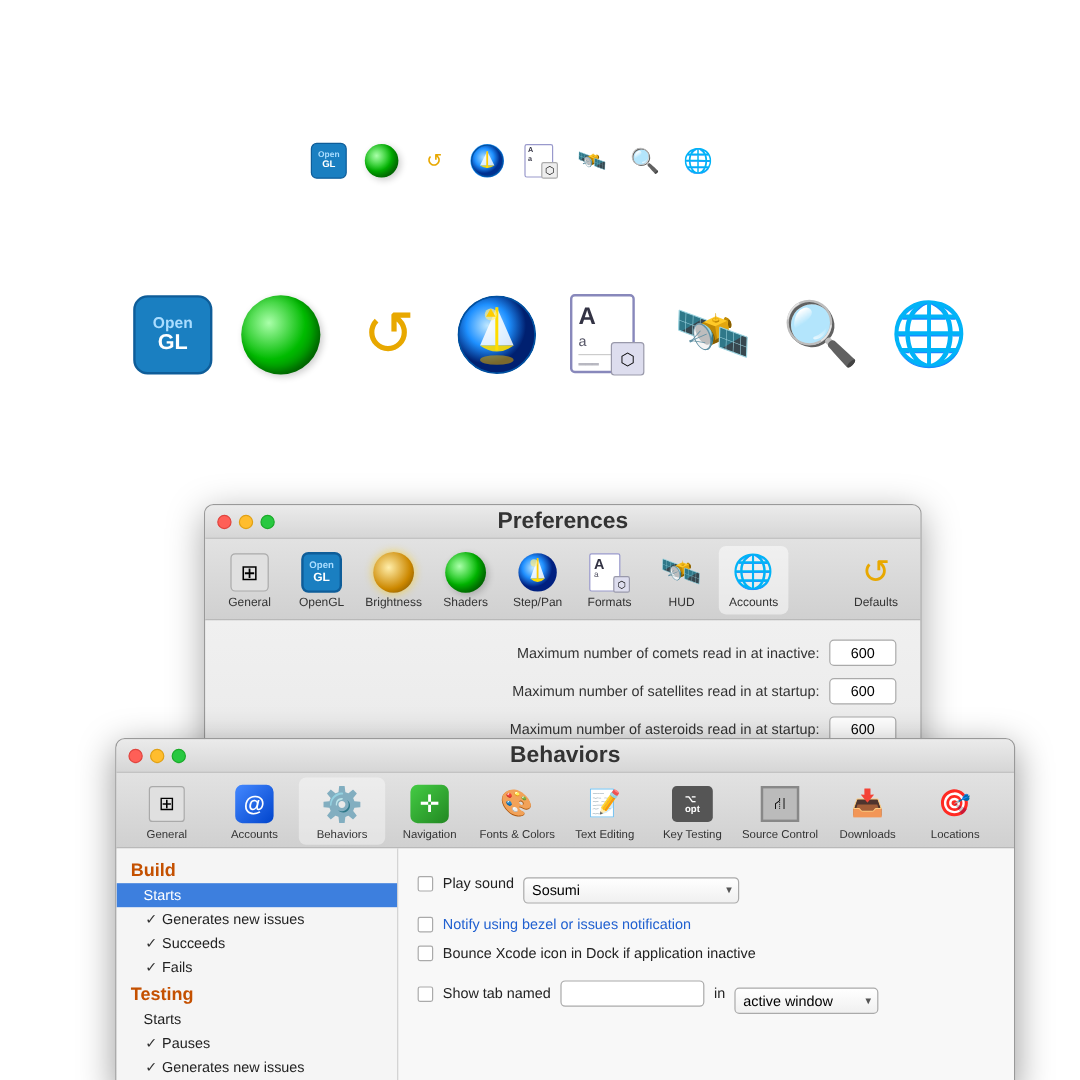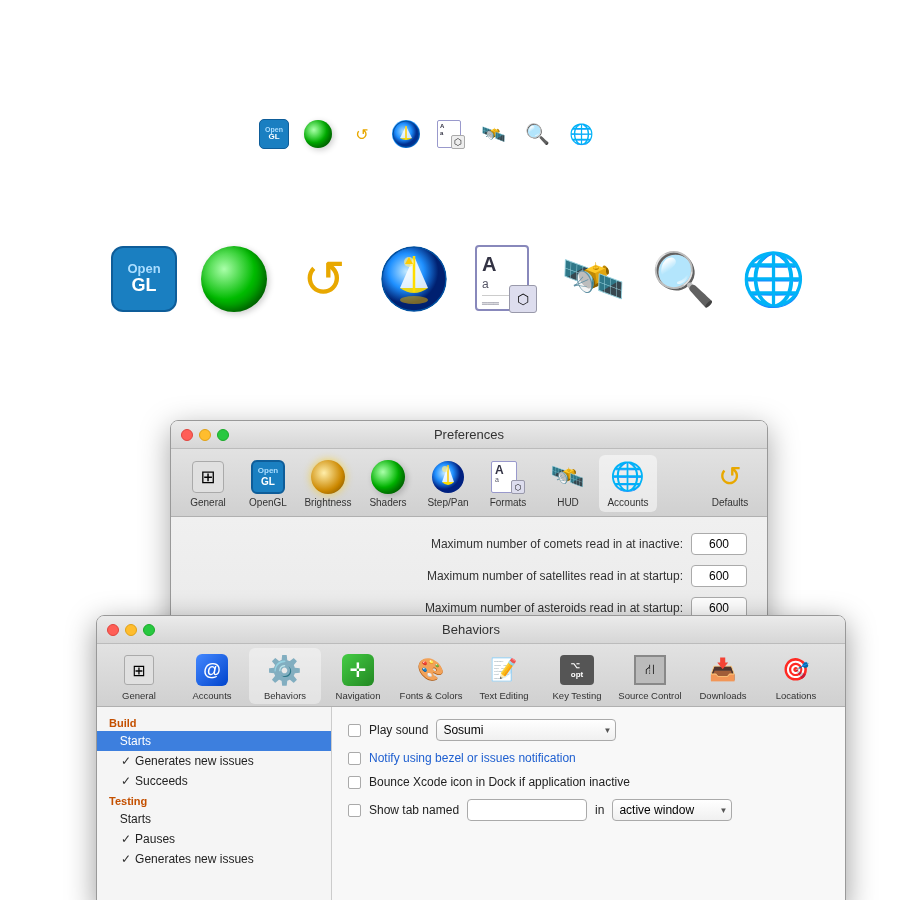--- a/index.html
+++ b/index.html
@@ -65,22 +65,22 @@
       display: flex;
       align-items: center;
       padding: 0 10px;
       border-bottom: 1px solid #bbb;
       position: relative;
     }
     .window-title {
       position: absolute;
       left: 50%;
       transform: translateX(-50%);
-      font-size: 13px;
-      font-weight: 400;
+      font-size: 19px;
+      font-weight: 700;
       color: #333;
     }
     .traffic-lights {
       display: flex;
       gap: 6px;
     }
     .tl-red   { width: 12px; height: 12px; border-radius: 50%; background: #ff5f57; border: 1px solid #e0443e; }
     .tl-yellow{ width: 12px; height: 12px; border-radius: 50%; background: #ffbd2e; border: 1px solid #e0a116; }
     .tl-green { width: 12px; height: 12px; border-radius: 50%; background: #28c840; border: 1px solid #1aab29; }
 
@@ -197,21 +197,21 @@
       height: 200px;
     }
     .beh-sidebar {
       width: 235px;
       border-right: 1px solid #ccc;
       background: #f5f5f5;
       overflow-y: auto;
       padding: 6px 0;
     }
     .beh-section-header {
-      font-size: 11px;
+      font-size: 15px;
       font-weight: 600;
       color: #c45000;
       padding: 4px 12px 2px;
     }
     .beh-item {
       padding: 3px 12px 3px 16px;
       font-size: 12px;
       color: #222;
       cursor: pointer;
     }
@@ -254,20 +254,21 @@
       font-size: 12px;
       padding: 0 20px 0 6px;
       appearance: none;
       -webkit-appearance: none;
       position: relative;
       min-width: 180px;
     }
     .beh-select-wrap {
       position: relative;
       display: inline-block;
+      margin-top: 12px;
     }
     .beh-select-wrap::after {
       content: '▼';
       font-size: 8px;
       position: absolute;
       right: 5px;
       top: 50%;
       transform: translateY(-50%);
       color: #555;
       pointer-events: none;
@@ -762,20 +763,23 @@
       <div class="beh-section-header">Build</div>
       <div class="beh-item selected">
         &nbsp;&nbsp;<span>Starts</span>
       </div>
       <div class="beh-item indent">
         <span class="checkmark">✓</span><span>Generates new issues</span>
       </div>
       <div class="beh-item indent">
         <span class="checkmark">✓</span><span>Succeeds</span>
       </div>
+      <div class="beh-item indent">
+        <span class="checkmark">✓</span><span>Fails</span>
+      </div>
 
       <div class="beh-section-header">Testing</div>
       <div class="beh-item">
         &nbsp;&nbsp;<span>Starts</span>
       </div>
       <div class="beh-item indent">
         <span class="checkmark">✓</span><span>Pauses</span>
       </div>
       <div class="beh-item indent">
         <span class="checkmark">✓</span><span>Generates new issues</span>

